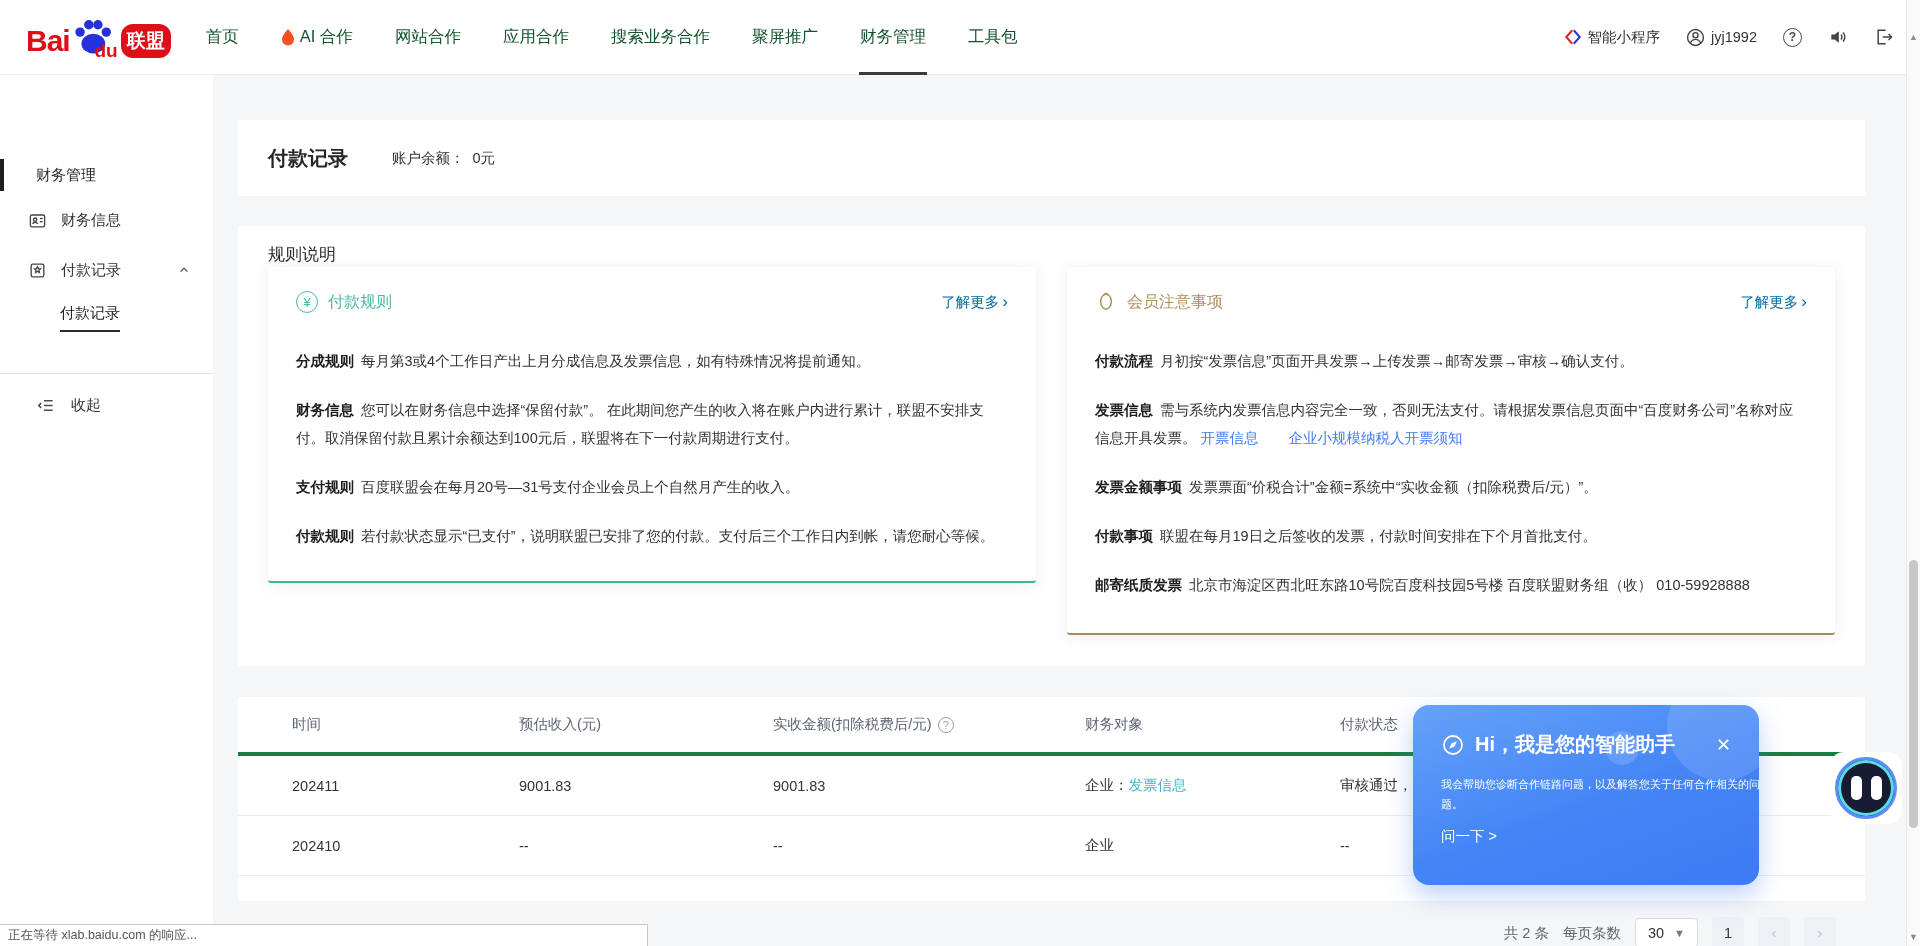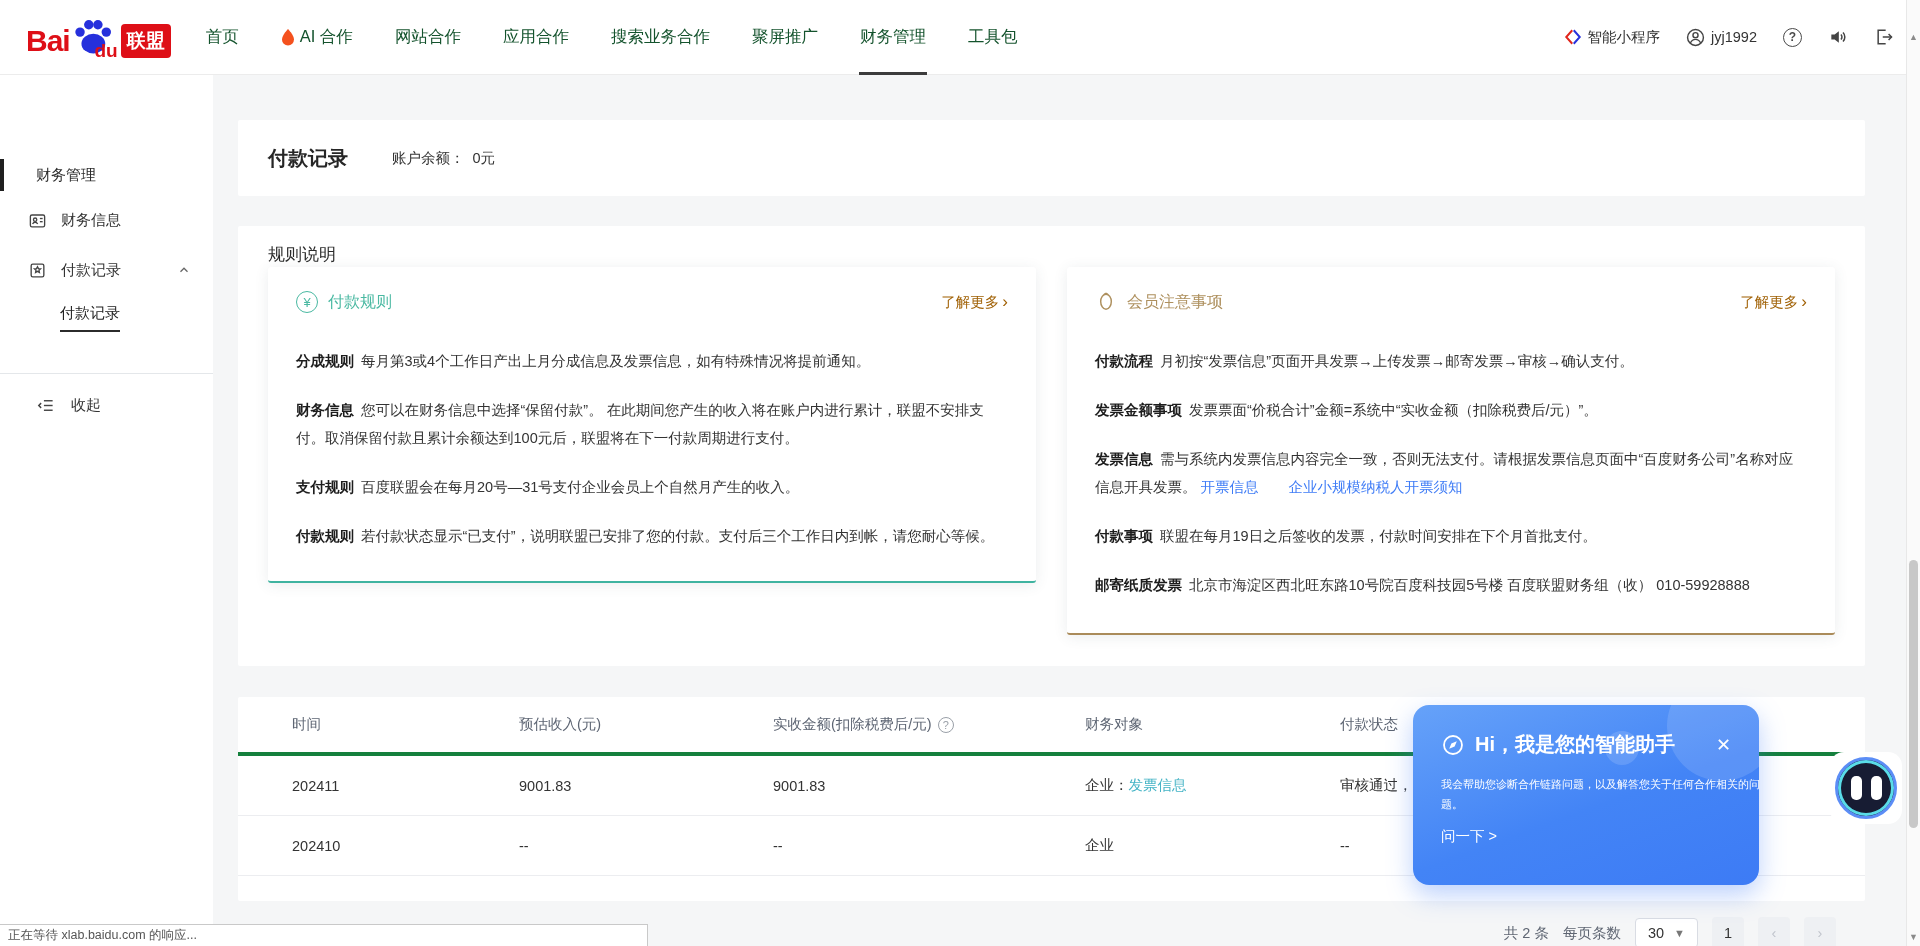--- a/index.html
+++ b/index.html
@@ -7,21 +7,21 @@
     font-family:"Liberation Sans","DejaVu Sans",sans-serif; background:#fff; }
 
   
   .navbar { height:75px; background:#fff; border-bottom:1px solid #ececec;
     display:flex; align-items:center; padding:0 26px; position:relative; z-index:5; }
   .logo { display:flex; align-items:flex-end; cursor:pointer; }
   .logo-bai { color:#de0f17; font-size:30px; font-weight:800; letter-spacing:-1px; }
   .logo-paw { position:relative; width:42px; height:42px; margin:0 2px 0 2px; }
   .logo-du { position:absolute; bottom:-4px; right:-4px; color:#de0f17; font-size:19px; font-weight:800; }
   .logo-union { background:#de0f17; color:#fff; font-size:19px; font-weight:700;
-    padding:4px 6px; border-radius:4px; margin-left:5px; }
+    padding:4px 6px; border-radius:12px; margin-left:5px; }
   .nav-menu { display:flex; height:75px; margin-left:14px; }
   .nav-item { position:relative; display:flex; align-items:center; padding:0 21px;
     font-size:16.5px; color:#14532d; cursor:pointer; white-space:nowrap; }
   .nav-item.active::after { content:""; position:absolute; left:20px; right:20px; bottom:0;
     height:3px; background:#3c3c3c; }
   .flame { margin-right:5px; }
   .nav-right { margin-left:auto; display:flex; align-items:center; gap:26px; color:#333; font-size:14.5px; }
   .nav-right .chip { display:flex; align-items:center; gap:6px; cursor:pointer; }
   .qmark { width:19px; height:19px; border:1.5px solid #4a4a4a; border-radius:50%;
     display:inline-flex; align-items:center; justify-content:center; font-size:12px; font-weight:700; color:#4a4a4a; cursor:pointer; }
@@ -56,21 +56,21 @@
   .rules-row { display:flex; gap:31px; }
   .inner-card { flex:1 1 0; background:#fff; border-radius:3px; padding:0 28px;
     box-shadow:0 2px 14px rgba(60,80,90,.10); }
   .inner-card.teal { height:316px; border-bottom:2px solid #3fb3a0; }
   .inner-card.gold { height:368px; border-bottom:2px solid #aa8b5a; }
   .inner-head { display:flex; align-items:center; padding:24px 0 0 0; margin-bottom:34px; }
   .inner-head .ic { margin-right:10px; display:inline-flex; }
   .inner-title { font-size:16px; }
   .inner-title.teal-t { color:#4ab9a2; }
   .inner-title.gold-t { color:#ae905e; }
-  .more { margin-left:auto; font-size:14.5px; color:#a16207; cursor:pointer; }
+  .more { margin-left:auto; font-size:14.5px; color:#0369a1; cursor:pointer; }
   .more .gt { font-size:17px; margin-left:3px; }
   .yen-ic { width:22px; height:22px; border:1.5px solid #4ab9a2; border-radius:50%;
     display:inline-flex; align-items:center; justify-content:center; color:#4ab9a2; font-size:13px; }
   .inner-card p { font-size:14.5px; color:#333; line-height:28px; margin:0 0 21px 0; }
   .inner-card p b { color:#1d1d1d; font-weight:700; margin-right:7px; }
   .blue-link { color:#3f7cf6; cursor:pointer; margin-right:30px; }
 
   
   .table-card { margin-top:31px; padding-bottom:25px; }
   .trow { display:grid; grid-template-columns:227px 254px 312px 255px 1fr;
@@ -300,25 +300,25 @@
                 <path d="M12 3.5c3.2 0 5.8 3.6 5.8 8S15.2 20 12 20s-5.8-4.1-5.8-8.5 2.6-8 5.8-8z"></path>
                 <path d="M10 3.8l2-1.3 2 1.3"></path>
               </svg>
             </span>
             <span class="inner-title gold-t">会员注意事项</span>
             <span class="more">
               <span>了解更多</span><span class="gt">›</span>
             </span>
           </div>
           <p><b>付款流程</b><span>月初按“发票信息”页面开具发票→上传发票→邮寄发票→审核→确认支付。</span></p>
-          <p><b>发票金额事项</b><span>发票票面“价税合计”金额=系统中“实收金额（扣除税费后/元）”。</span></p>
           <p>
             <b>发票信息</b><span>需与系统内发票信息内容完全一致，否则无法支付。请根据发票信息页面中“百度财务公司”名称对应信息开具发票。</span>
             <span class="blue-link">开票信息</span><span class="blue-link">企业小规模纳税人开票须知</span>
           </p>
+          <p><b>发票金额事项</b><span>发票票面“价税合计”金额=系统中“实收金额（扣除税费后/元）”。</span></p>
           <p><b>付款事项</b><span>联盟在每月19日之后签收的发票，付款时间安排在下个月首批支付。</span></p>
           <p><b>邮寄纸质发票</b><span>北京市海淀区西北旺东路10号院百度科技园5号楼 百度联盟财务组（收） 010-59928888</span></p>
         </div>
 
       </div>
     </div>
 
     <div class="card table-card">
       <div class="trow head">
         <span>时间</span>

